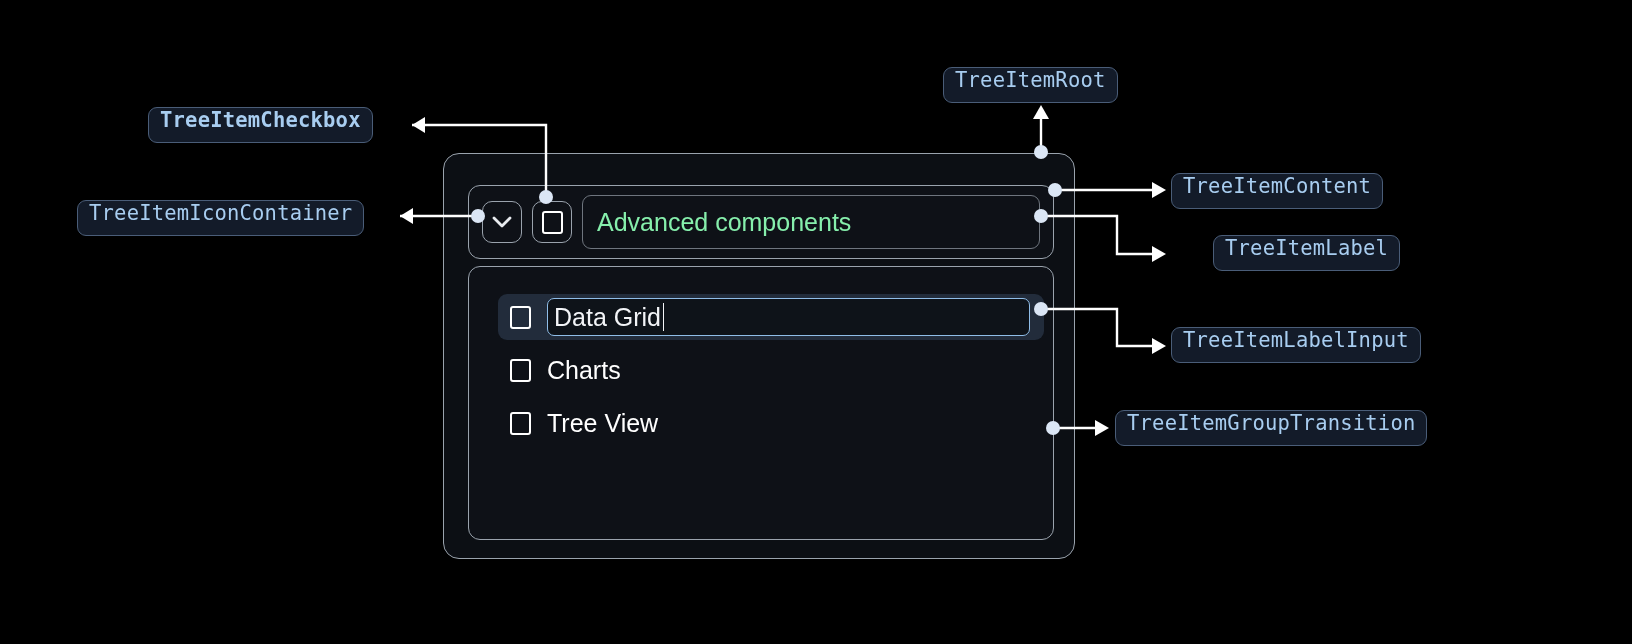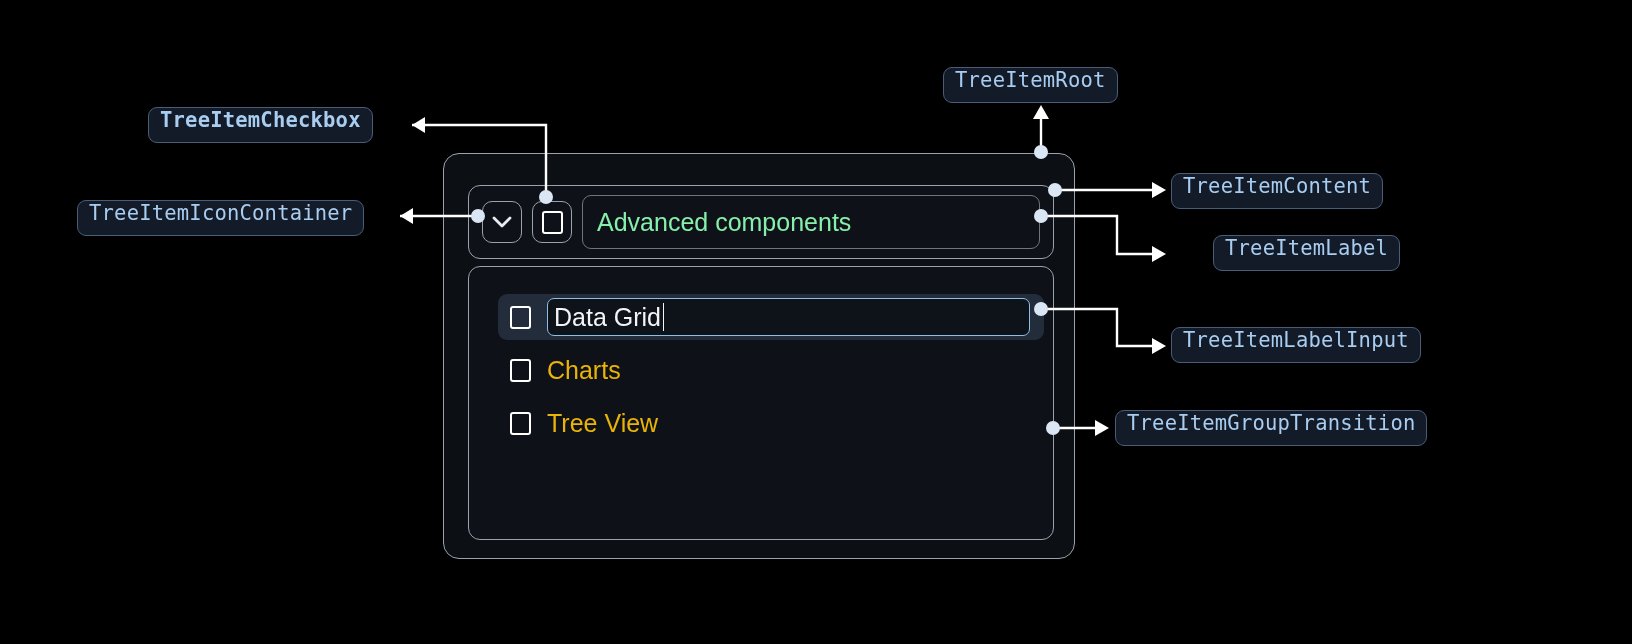--- a/index.html
+++ b/index.html
@@ -159,21 +159,21 @@
   }
   .child-cb {
     width: 21px;
     height: 23px;
     box-sizing: border-box;
     border: 2.6px solid #ffffff;
     border-radius: 3px;
     flex: 0 0 auto;
   }
   .child-text {
-    color: #eab308;
+    color: #ffffff;
     font-size: 25px;
   }
   .child-input {
     box-sizing: border-box;
     flex: 1 1 auto;
     margin-right: 14px;
     height: 38px;
     border: 1.6px solid #8fbde8;
     border-radius: 7px;
     background: #0e1319;

